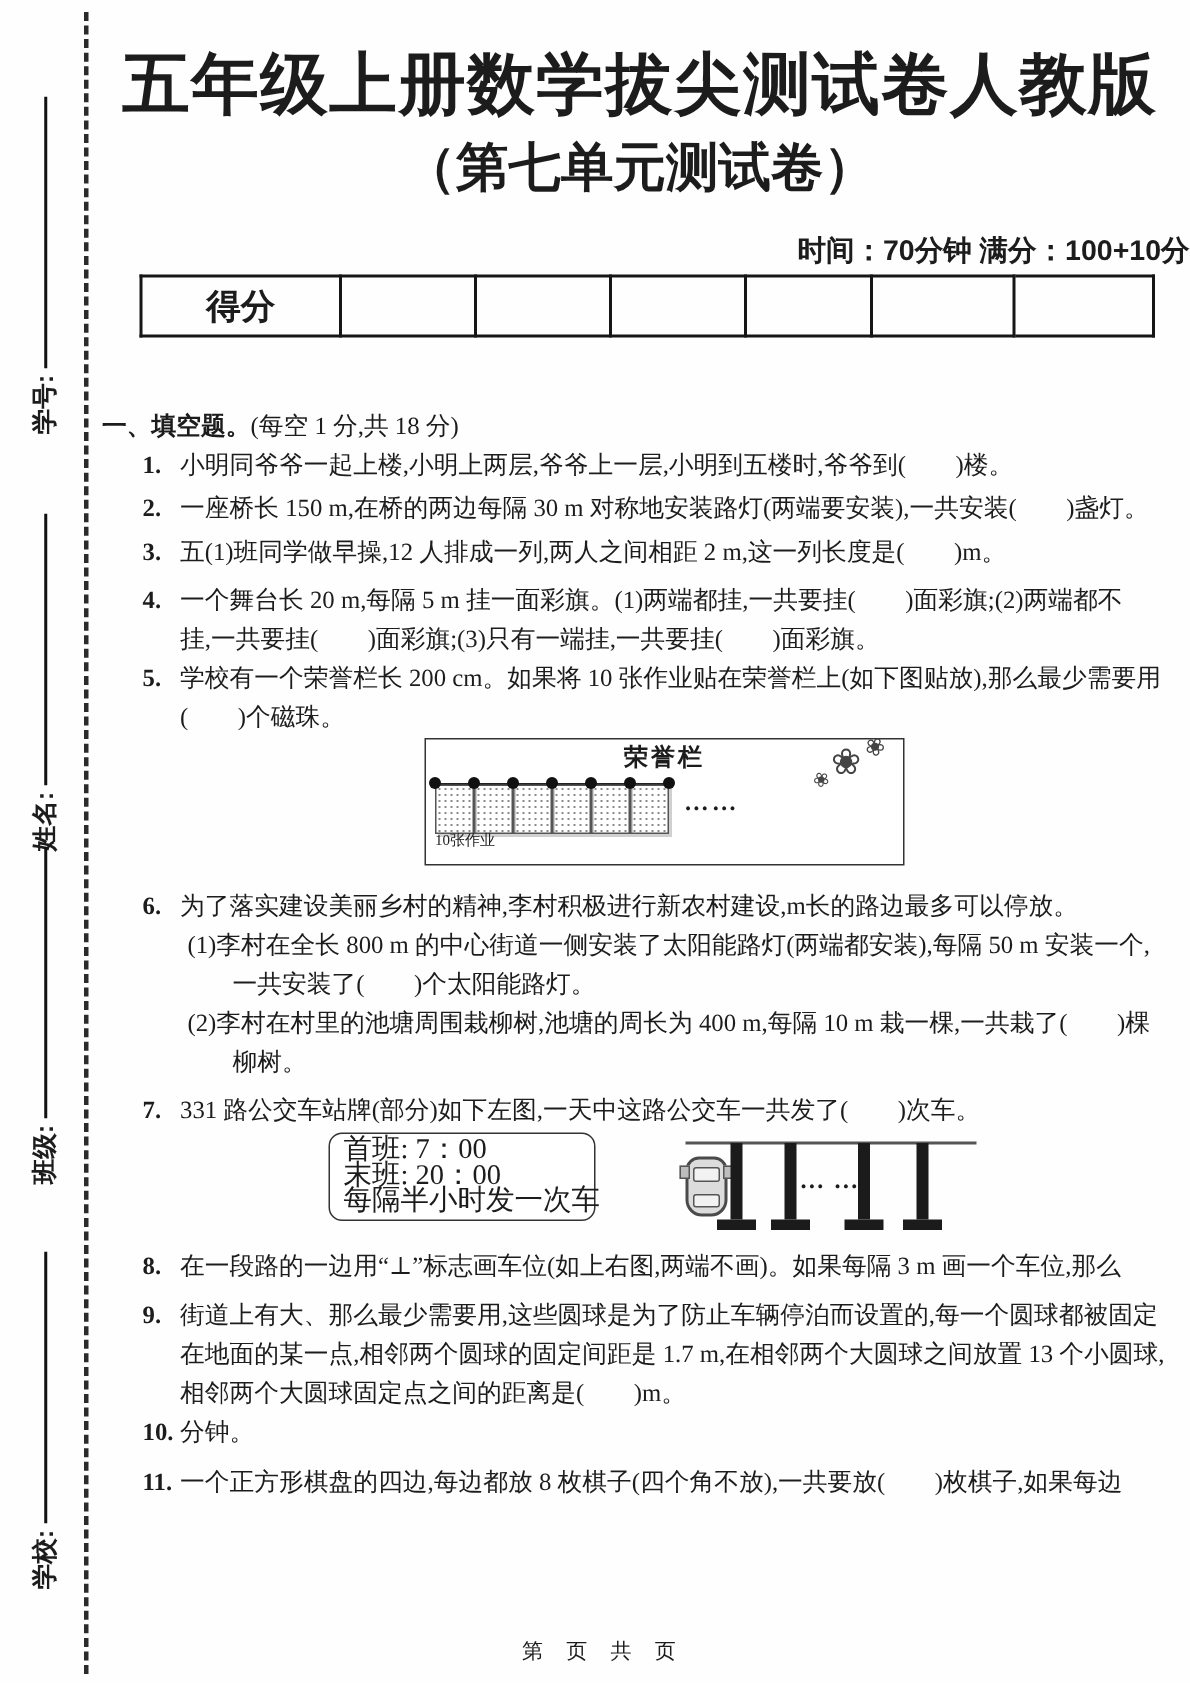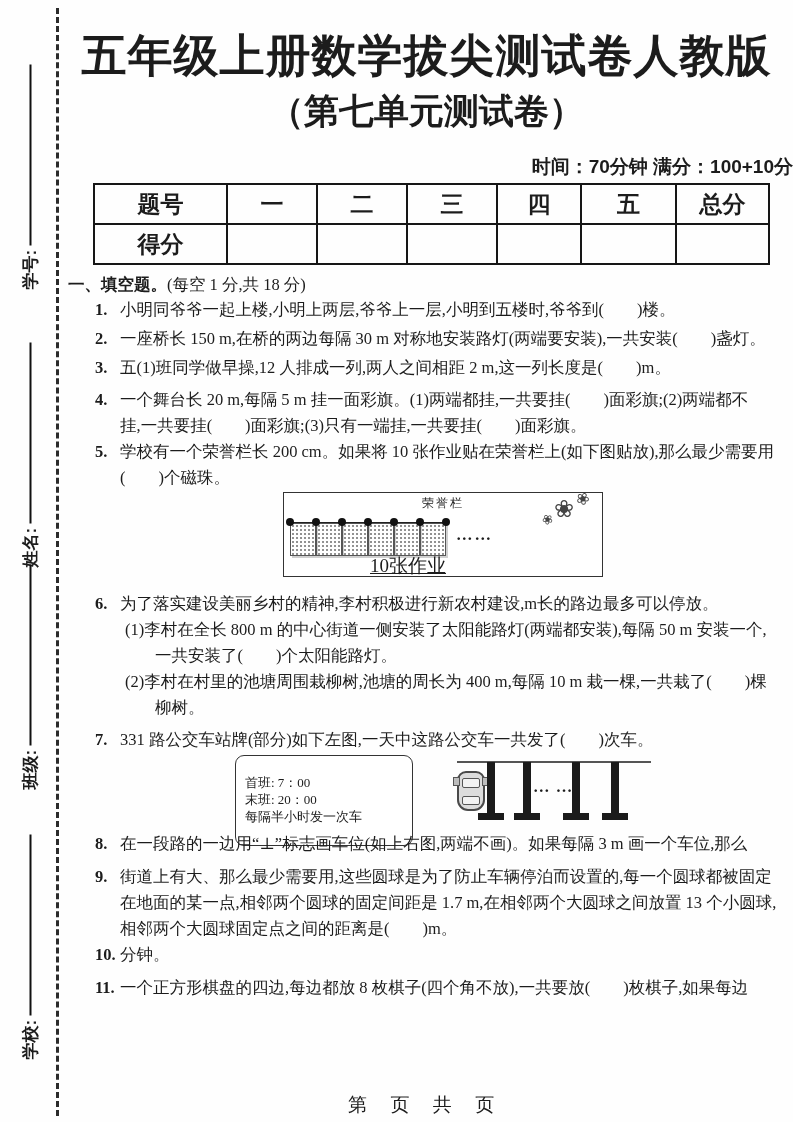--- a/index.html
+++ b/index.html
@@ -43,56 +43,56 @@
   #q4{margin-top:6px}
   #q6{margin-top:14px}
   #q7{margin-top:6px}
   #q8{margin-top:10px}
   #q9{margin-top:7px}
   #q11{margin-top:7px}
   
   #fig5{margin-top:1px;margin-left:215px;width:318px;height:83px;
     border:1.5px solid #333;position:relative;background:#fff;}
   .fig5-title{position:absolute;top:2px;left:0;width:100%;text-align:center;
-    font-size:12px;font-weight:normal;letter-spacing:2px;}
+    font-size:16px;font-weight:bold;letter-spacing:2px;}
   .hang-line{position:absolute;left:5px;top:29px;width:158px;height:2px;background:#222;}
   .papers{position:absolute;left:6px;top:30px;display:flex;}
   .paper{width:26px;height:33px;border:1px solid #555;box-sizing:border-box;
     background-image:radial-gradient(circle,#8a8a8a 0.7px,rgba(0,0,0,0) 0.8px);
     background-size:4px 4px;box-shadow:2px 2px 0 rgba(120,120,120,.35);}
   .pin{position:absolute;top:25px;width:8px;height:8px;border-radius:50%;background:#111;}
   .fig5-ellipsis{position:absolute;left:172px;top:32px;font-weight:bold;letter-spacing:2px;}
-  .fig5-caption{position:absolute;left:6px;top:60px;width:156px;text-align:right;font-size:19px;text-decoration:underline;}
+  .fig5-caption{position:absolute;left:6px;top:60px;width:156px;text-align:left;font-size:10px;}
   .flower{position:absolute;right:4px;top:-2px;width:62px;height:48px;color:#444;}
   .flower span{position:absolute;line-height:1;}
   .flower span:nth-child(1){font-size:24px;left:18px;top:6px;}
   .flower span:nth-child(2){font-size:16px;left:40px;top:0px;transform:rotate(25deg);}
   .flower span:nth-child(3){font-size:13px;left:6px;top:22px;transform:rotate(-30deg);}
   
   #fig7{margin-top:2px;position:relative;height:66px;}
-  .sched-box{position:absolute;left:167px;top:0;width:158px;height:53px;
-    border:1.5px solid #333;border-radius:9px;padding:18px 9px;
-    font-size:13px;line-height:17px;white-space:nowrap;background:#fff;}
+  .sched-box{position:absolute;left:151px;top:0;width:158px;height:53px;
+    border:1.5px solid #333;border-radius:9px;padding:2px 9px;
+    font-size:19px;line-height:17px;white-space:nowrap;background:#fff;}
   .park{position:absolute;left:387px;top:0;width:210px;height:66px;}
   .road-line{position:absolute;left:2px;top:6px;width:194px;height:2px;background:#555;}
   .post{position:absolute;top:7px;width:8px;height:51px;background:#1b1b1b;}
   .post::after{content:"";position:absolute;left:-9px;bottom:-7px;width:26px;height:7px;background:#1b1b1b;}
   .post.p0{left:32px}.post.p1{left:68px}.post.p2{left:117px}.post.p3{left:156px}
   .park-ellipsis{position:absolute;left:78px;top:22px;letter-spacing:1px;font-weight:bold;}
   .car{position:absolute;left:2px;top:16px;width:28px;height:40px;background:#dcdcdc;
     border:2px solid #4a4a4a;border-radius:9px 9px 11px 11px;box-sizing:border-box;}
   .car::before{content:"";position:absolute;left:3px;top:5px;right:3px;height:8px;
     background:#f2f2f2;border:1px solid #555;border-radius:2px;}
   .car::after{content:"";position:absolute;left:3px;bottom:4px;right:3px;height:7px;
     background:#f2f2f2;border:1px solid #555;border-radius:2px;}
   .mir{position:absolute;width:5px;height:7px;background:#bdbdbd;border:1px solid #555;top:4px;}
   .mir.l{left:-6px}.mir.r{right:-6px}
   
-  .footer{position:absolute;left:348px;top:1092px;font-size:19px;letter-spacing:6px;
-    font-family:Liberation Mono, monospace;}
+  .footer{position:absolute;left:348px;top:1092px;font-size:14px;letter-spacing:6px;
+    font-family:Liberation Serif, serif;}
 </style>
 </head>
 <body>
 
 <div class="cut-line"></div>
 <div class="side-field" id="field-0">
   <span>学号:</span>
   <span class="blank"></span>
 </div>
 <div class="side-field" id="field-1">
@@ -116,29 +116,20 @@
   <colgroup>
     <col style="width:133px">
       <col style="width:90px">
       <col style="width:90px">
     <col style="width:90px">
       <col style="width:84px">
       <col style="width:95px">
       <col style="width:93px">
   </colgroup>
   <tbody>
-      <tr>
-    <th>题号</th>
-    <th>一</th>
-    <th>二</th>
-    <th>三</th>
-    <th>四</th>
-    <th>五</th>
-    <th>总分</th>
-  </tr>
   <tr>
     <td>得分</td>
     <td></td>
     <td></td>
     <td></td>
     <td></td>
     <td></td>
     <td></td>
   </tr>
 </tbody>

